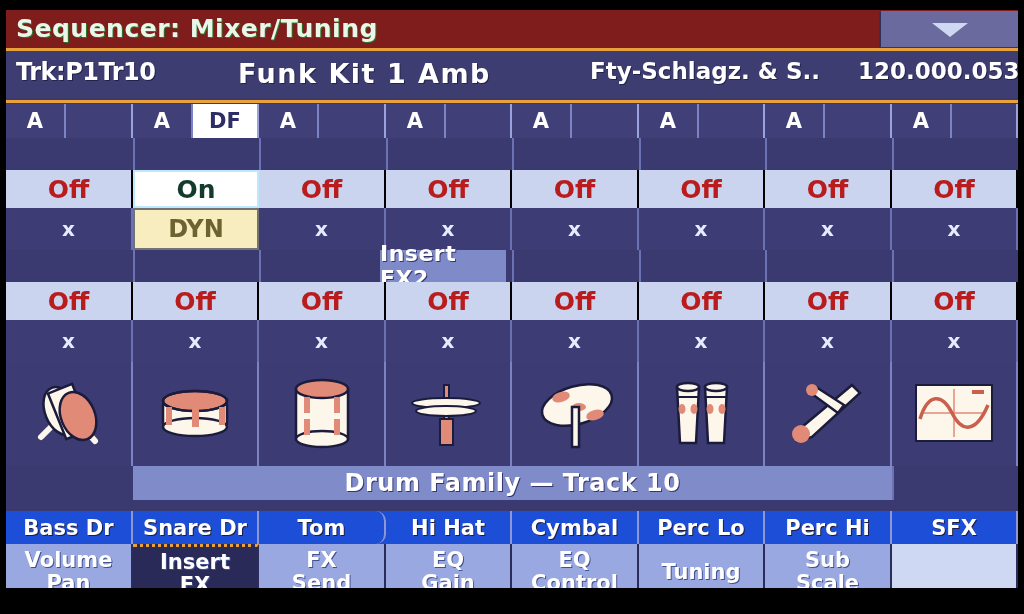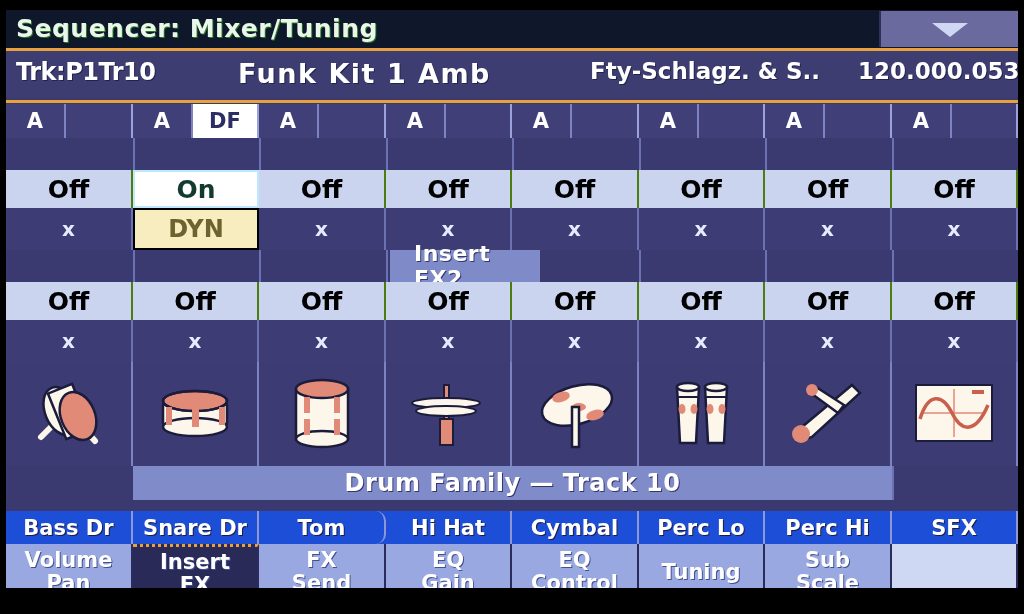--- a/index.html
+++ b/index.html
@@ -4,21 +4,21 @@
 <style>
   html,body{margin:0;padding:0;background:#000;}
   body{width:1024px;height:614px;overflow:hidden;font-family:"DejaVu Sans",sans-serif;}
 
   #screen{
     position:absolute; left:6px; top:10px; width:1012px; height:578px;
     background:#3b3a6b; overflow:hidden;
   }
 
   
-  .titlebar{position:absolute;left:0;top:0;width:1012px;height:38px;background:#0f172a;}
+  .titlebar{position:absolute;left:0;top:0;width:1012px;height:38px;background:#7f1d1d;}
   .titlebar .ttl{
     position:absolute;left:10px;top:4px;font-size:25px;font-weight:bold;
     color:#eaf6ea;letter-spacing:.5px;text-shadow:1px 1px 0 #2a7a26;
     font-family:"DejaVu Sans",sans-serif;
   }
   .dropbtn{
     position:absolute;right:0px;top:1px;width:137px;height:36px;
     background:#6a6a9e;border-left:2px solid #2f2f5a;
   }
   .dropbtn .tri{
@@ -65,30 +65,30 @@
     position:absolute;top:0;height:32px;background:#7f8ac9;
     display:flex;align-items:center;justify-content:center;
     color:#ffffff;font-size:22px;font-weight:bold;letter-spacing:.5px;
     text-shadow:1px 1px 0 #34356b;
   }
   .r-fx .vsep{position:absolute;top:0;height:32px;border-right:2px solid #6a72b4;}
 
   
   .r-val{height:38px;background:#3a3970;}
   .r-val .cell{
-    background:#cbd4ee;color:#000000;font-size:25px;font-weight:bold;
-    border-right:2px solid #4d7c0f;
+    background:#cbd4ee;color:#b91c1c;font-size:25px;font-weight:bold;
+    border-right:2px solid #000000;
     text-shadow:none;
   }
   .r-val .cell.on{background:#ffffff;color:#123a2e;border:2px solid #bfe8ff;}
 
   
   .r-x{height:42px;background:#3d3c74;}
   .r-x .cell{color:#e6ecff;font-size:20px;font-weight:bold;border-right:2px solid #6a72b4;}
-  .r-x .cell.dyn{background:#f7edbe;color:#6d6330;font-size:24px;border:2px solid #000000;}
+  .r-x .cell.dyn{background:#f7edbe;color:#6d6330;font-size:24px;border:2px solid #737373;}
 
   
   .r-ico{height:104px;background:#3c3b73;}
   .r-ico .cell{border-right:2px solid #7b83c4;}
 
   
   .r-fam{height:45px;background:#3a3970;}
   .fambar{position:absolute;top:0;height:34px;background:#808bca;
     display:flex;align-items:center;justify-content:center;
     color:#ffffff;font-size:24px;font-weight:bold;letter-spacing:.5px;
@@ -187,21 +187,21 @@
       </div>
 
     <div class="row r-fx" id="row-fx2bar">
         <div class="vsep" style="left: 125px; width: 2px;"></div>
         <div class="vsep" style="left: 251px; width: 2px;"></div>
         <div class="vsep" style="left: 378px; width: 2px;"></div>
         <div class="vsep" style="left: 504px; width: 2px;"></div>
         <div class="vsep" style="left: 631px; width: 2px;"></div>
         <div class="vsep" style="left: 757px; width: 2px;"></div>
         <div class="vsep" style="left: 884px; width: 2px;"></div>
-        <div class="fxbar" style="left: 384px; width: 126px; padding-left: 24px;">Insert FX2</div>
+        <div class="fxbar" style="left: 374px; width: 126px;">Insert FX2</div>
       </div>
     <div class="row r-val" id="row-fx2val">
         <div class="cell " style="left: 0px; width: 127px;">Off</div>
         <div class="cell " style="left: 127px; width: 126px;">Off</div>
         <div class="cell " style="left: 253px; width: 127px;">Off</div>
         <div class="cell " style="left: 380px; width: 126px;">Off</div>
         <div class="cell " style="left: 506px; width: 127px;">Off</div>
         <div class="cell " style="left: 633px; width: 126px;">Off</div>
         <div class="cell " style="left: 759px; width: 127px;">Off</div>
         <div class="cell " style="left: 886px; width: 126px;">Off</div>

